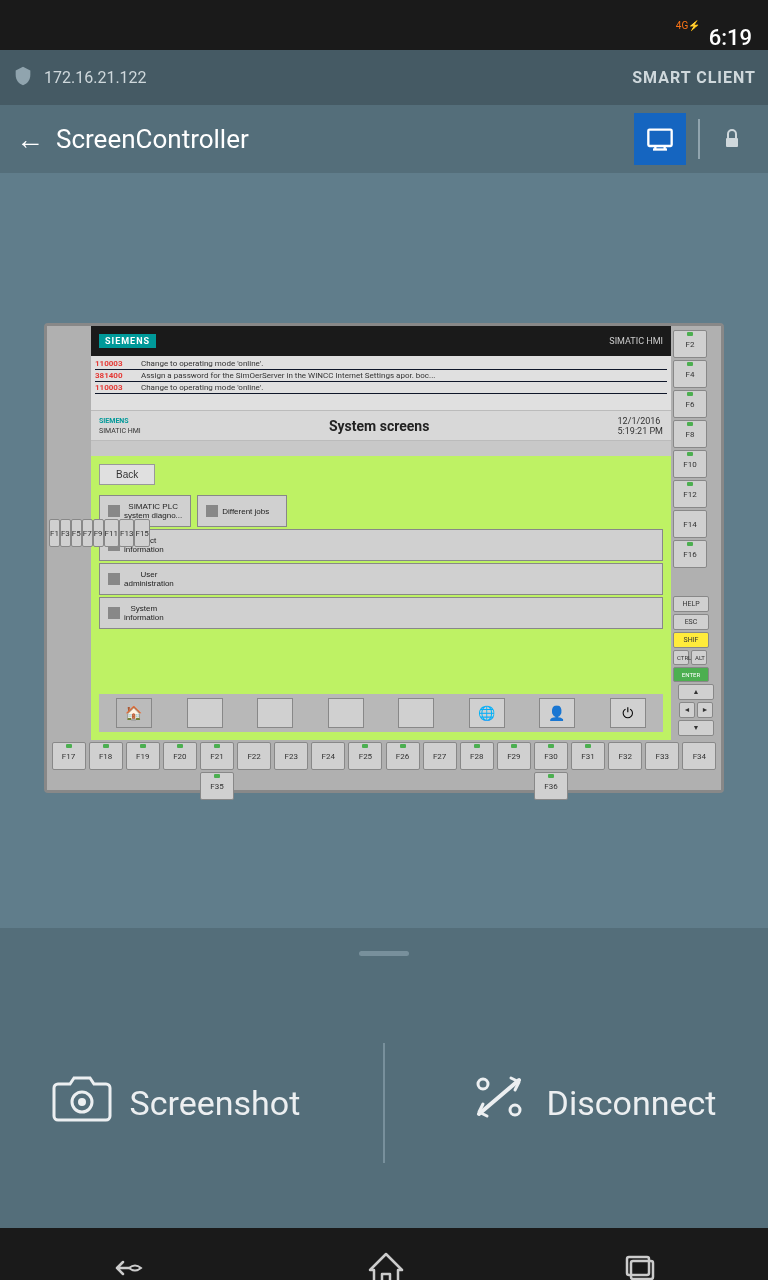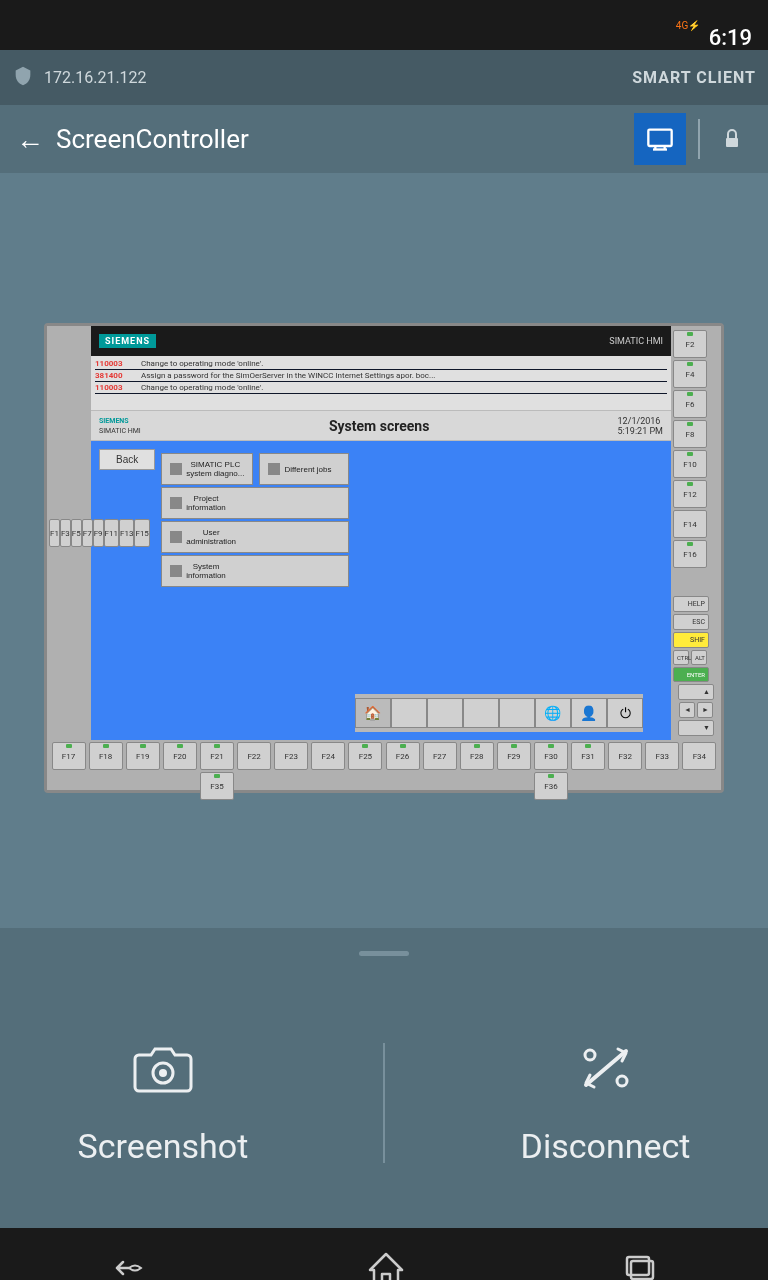--- a/index.html
+++ b/index.html
@@ -252,25 +252,26 @@
       color: #222;
     }
     #hmi-datetime {
       font-size: 9px;
       color: #333;
       text-align: left;
     }
 
     #hmi-content {
       flex: 1;
-      background: #3b82f6;
+      background: #bef264;
       padding: 8px;
       display: flex;
-      flex-direction: row;
+      flex-direction: column;
       gap: 6px;
+      margin-top: 15px;
     }
 
     #hmi-back-btn {
       background: #e0e0e0;
       border: 1px solid #999;
       padding: 4px 16px;
       font-size: 10px;
       cursor: pointer;
       align-self: flex-start;
       color: #333;
@@ -344,21 +345,21 @@
       gap: 2px;
     }
 
     .special-key {
       width: 36px;
       padding: 3px;
       background: #d0d0d0;
       border: 1px solid #888;
       border-radius: 2px;
       font-size: 7px;
-      text-align: right;
+      text-align: center;
       color: #333;
       cursor: pointer;
     }
     .special-key.green {
       background: #4caf50;
       color: #fff;
     }
     .special-key.yellow {
       background: #ffeb3b;
       color: #333;
@@ -392,21 +393,20 @@
       width: 768px;
       height: 250px;
       background: #546e7a;
       display: flex;
       align-items: center;
       justify-content: space-around;
     }
 
     .action-btn {
       display: flex;
-      flex-direction: column;
       align-items: center;
       gap: 18px;
       cursor: pointer;
       padding: 20px;
     }
     .action-icon {
       font-size: 54px;
       color: #eceff1;
     }
     .action-label {

